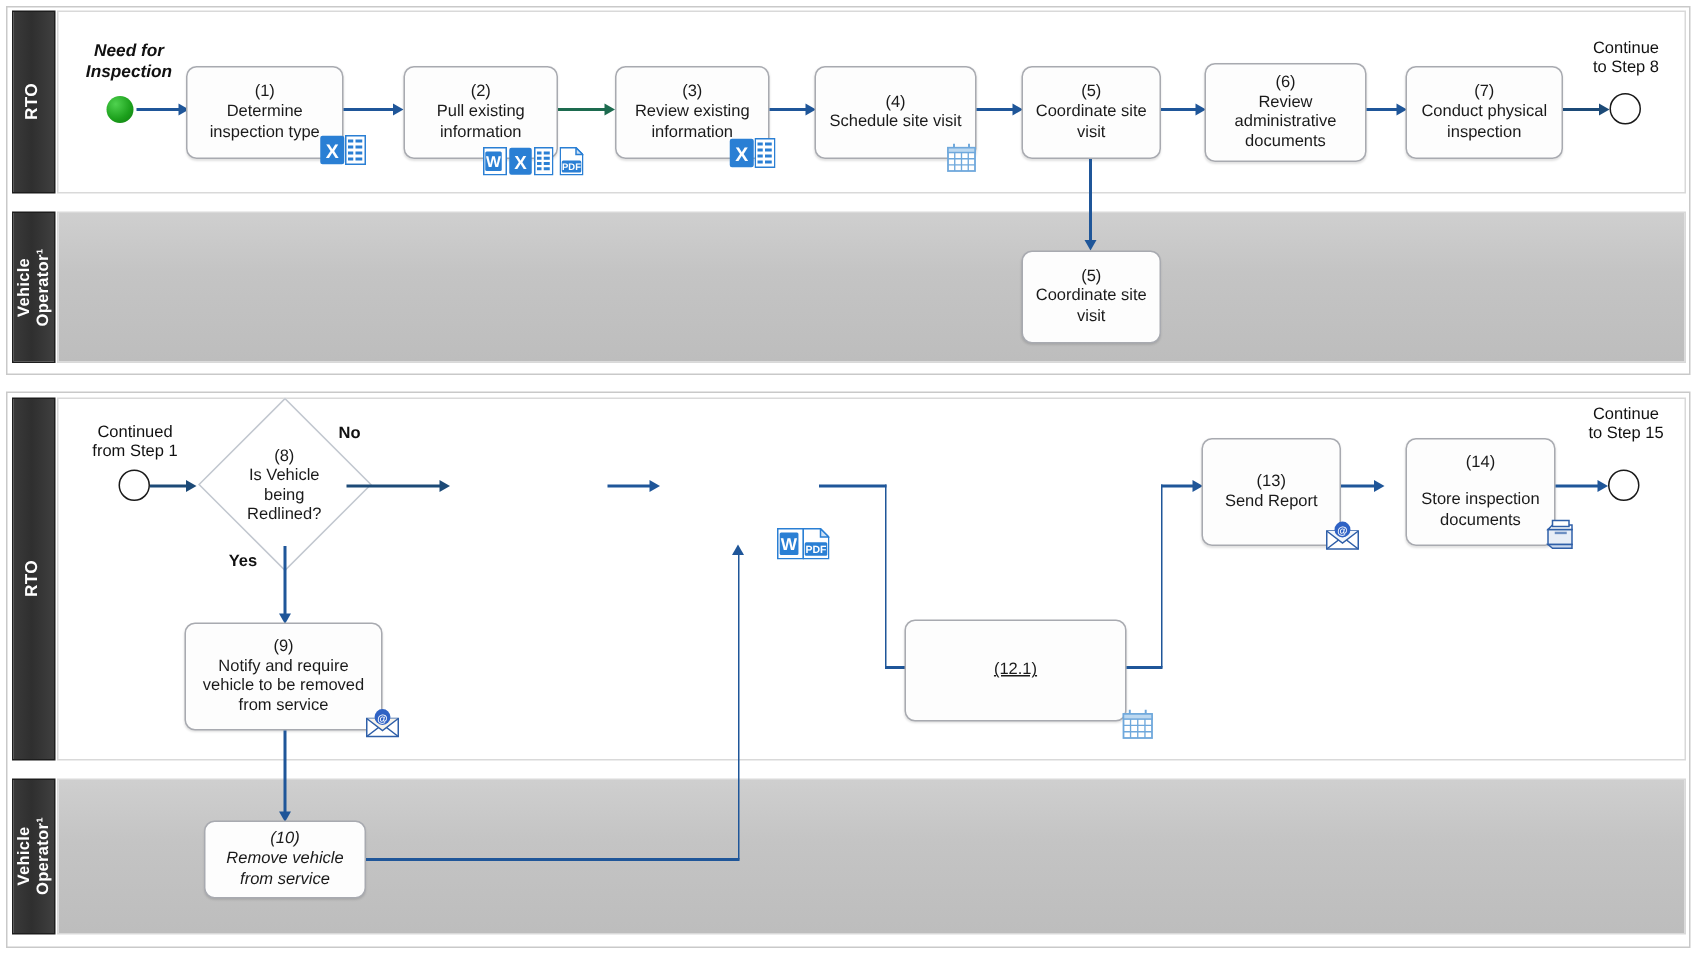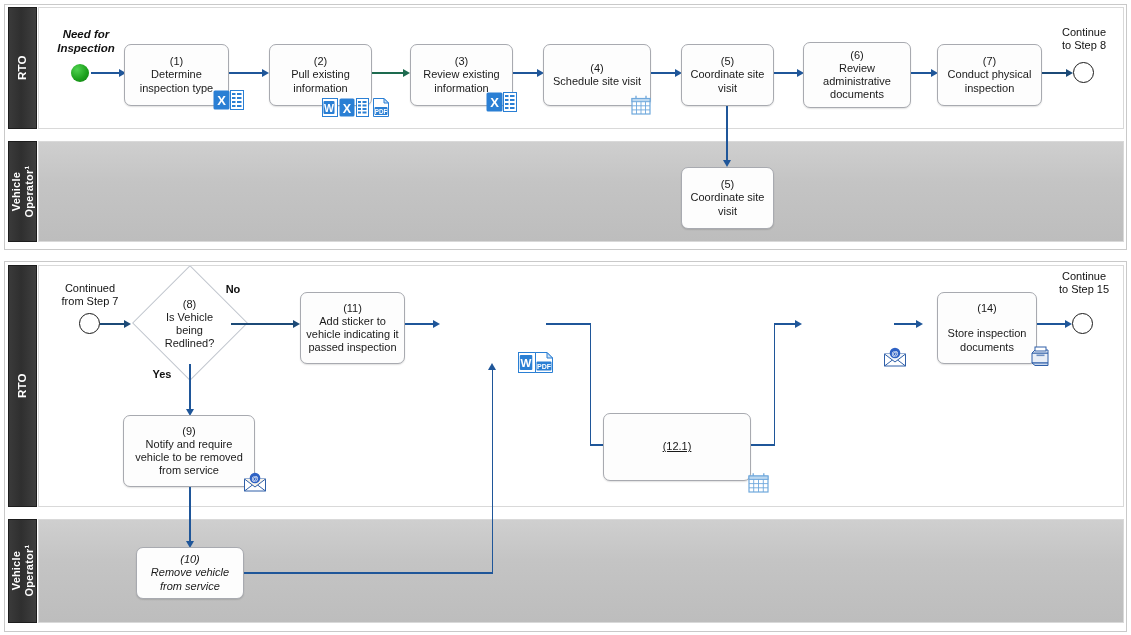--- a/index.html
+++ b/index.html
@@ -339,21 +339,21 @@
   <div class="lane-header" style="left:8px; top:265px; width:29px; height:242px;">
     <span>RTO</span>
   </div>
 
   <div class="lane oper" style="left:38px; top:519px; width:1086px; height:104px;"></div>
   <div class="lane-header tall" style="left:8px; top:519px; width:29px; height:104px;">
     <span>Vehicle<br>Operator¹</span>
   </div>
 
   <div class="ftext" style="left:50px; top:282px; width:80px;">Continued
-from Step 7</div>
+from Step 1</div>
   <div class="ev-link" style="left:79px; top:313px; width:21px; height:21px;"></div>
 
   <div class="hline dark" style="left:100px; top:323px; width:26px;"></div>
   <div class="arrow r dark" style="left:124px; top:319.5px;"></div>
 
   <div class="gateway" style="left:132px; top:282px; width:115px; height:84px;">
     <div class="dia" style="left:17px; top:0px; width:82px; height:82px;"></div>
     <div class="gtext">
       <span>(8)</span>
       <span>Is Vehicle<br>being<br>Redlined?</span>
@@ -361,24 +361,20 @@
   </div>
 
   <div class="ftext lbl-yn" style="left:218px; top:283px; width:30px;">No</div>
   <div class="hline dark" style="left:231px; top:323px; width:64px;"></div>
   <div class="arrow r dark" style="left:293px; top:319.5px;"></div>
 
   <div class="ftext lbl-yn" style="left:146px; top:368px; width:32px;">Yes</div>
   <div class="vline" style="left:189px; top:364px; height:49px;"></div>
   <div class="arrow d" style="left:185.5px; top:409px;"></div>
 
-  <div class="task" style="left:300px; top:292px; width:105px; height:72px;">
-    <span class="num">(11)</span>
-    <span class="lbl">Add sticker to<br>vehicle indicating it<br>passed inspection</span>
-  </div>
 
   <div class="hline" style="left:405px; top:323px; width:30px;"></div>
   <div class="arrow r" style="left:433px; top:319.5px;"></div>
 
   <div class="icons" style="left:518px; top:352px;">
     <span class="ic">
         <svg width="18" height="21" viewBox="0 0 18 21">
           <rect x="0.5" y="0.5" width="17" height="20" fill="#ffffff" stroke="#2a7fd4"></rect>
           <rect x="1.8" y="3" width="12.5" height="15" rx="1" fill="#2a7fd4"></rect>
           <text x="8" y="14.8" font-family="Liberation Sans, sans-serif" font-size="11.5" font-weight="bold" fill="#ffffff" text-anchor="middle">W</text>
@@ -418,20 +414,24 @@
           <line x1="15.8" y1="1.2" x2="15.8" y2="4" stroke="#6fa8dc" stroke-width="1.3"></line>
         </svg>
       </span>
   </div>
 
   <div class="hline" style="left:751px; top:444px; width:24px;"></div>
   <div class="vline" style="left:773.5px; top:323px; height:122px;"></div>
   <div class="hline" style="left:773.5px; top:323px; width:24px;"></div>
   <div class="arrow r" style="left:795px; top:319.5px;"></div>
 
+  <div class="task" style="left:801px; top:292px; width:93px; height:72px;">
+    <span class="num">(13)</span>
+    <span class="lbl">Send Report</span>
+  </div>
   <div class="icons" style="left:883px; top:347px;">
     <span class="ic">
         <svg width="24" height="20" viewBox="0 0 24 20">
           <path d="M1.5 7 H22.5 V19 H1.5 Z" fill="#ffffff" stroke="#2f5fa8" stroke-width="1"></path>
           <path d="M1.5 19 L12 11 L22.5 19" fill="none" stroke="#2f5fa8" stroke-width="1"></path>
           <path d="M1.5 7 L12 15 L22.5 7" fill="#f2f6fb" stroke="#2f5fa8" stroke-width="1"></path>
           <circle cx="12" cy="6" r="5.3" fill="#2f62c4"></circle>
           <text x="12" y="9.2" font-family="Liberation Sans, sans-serif" font-size="7" font-weight="bold" fill="#ffffff" text-anchor="middle">@</text>
         </svg>
       </span>

